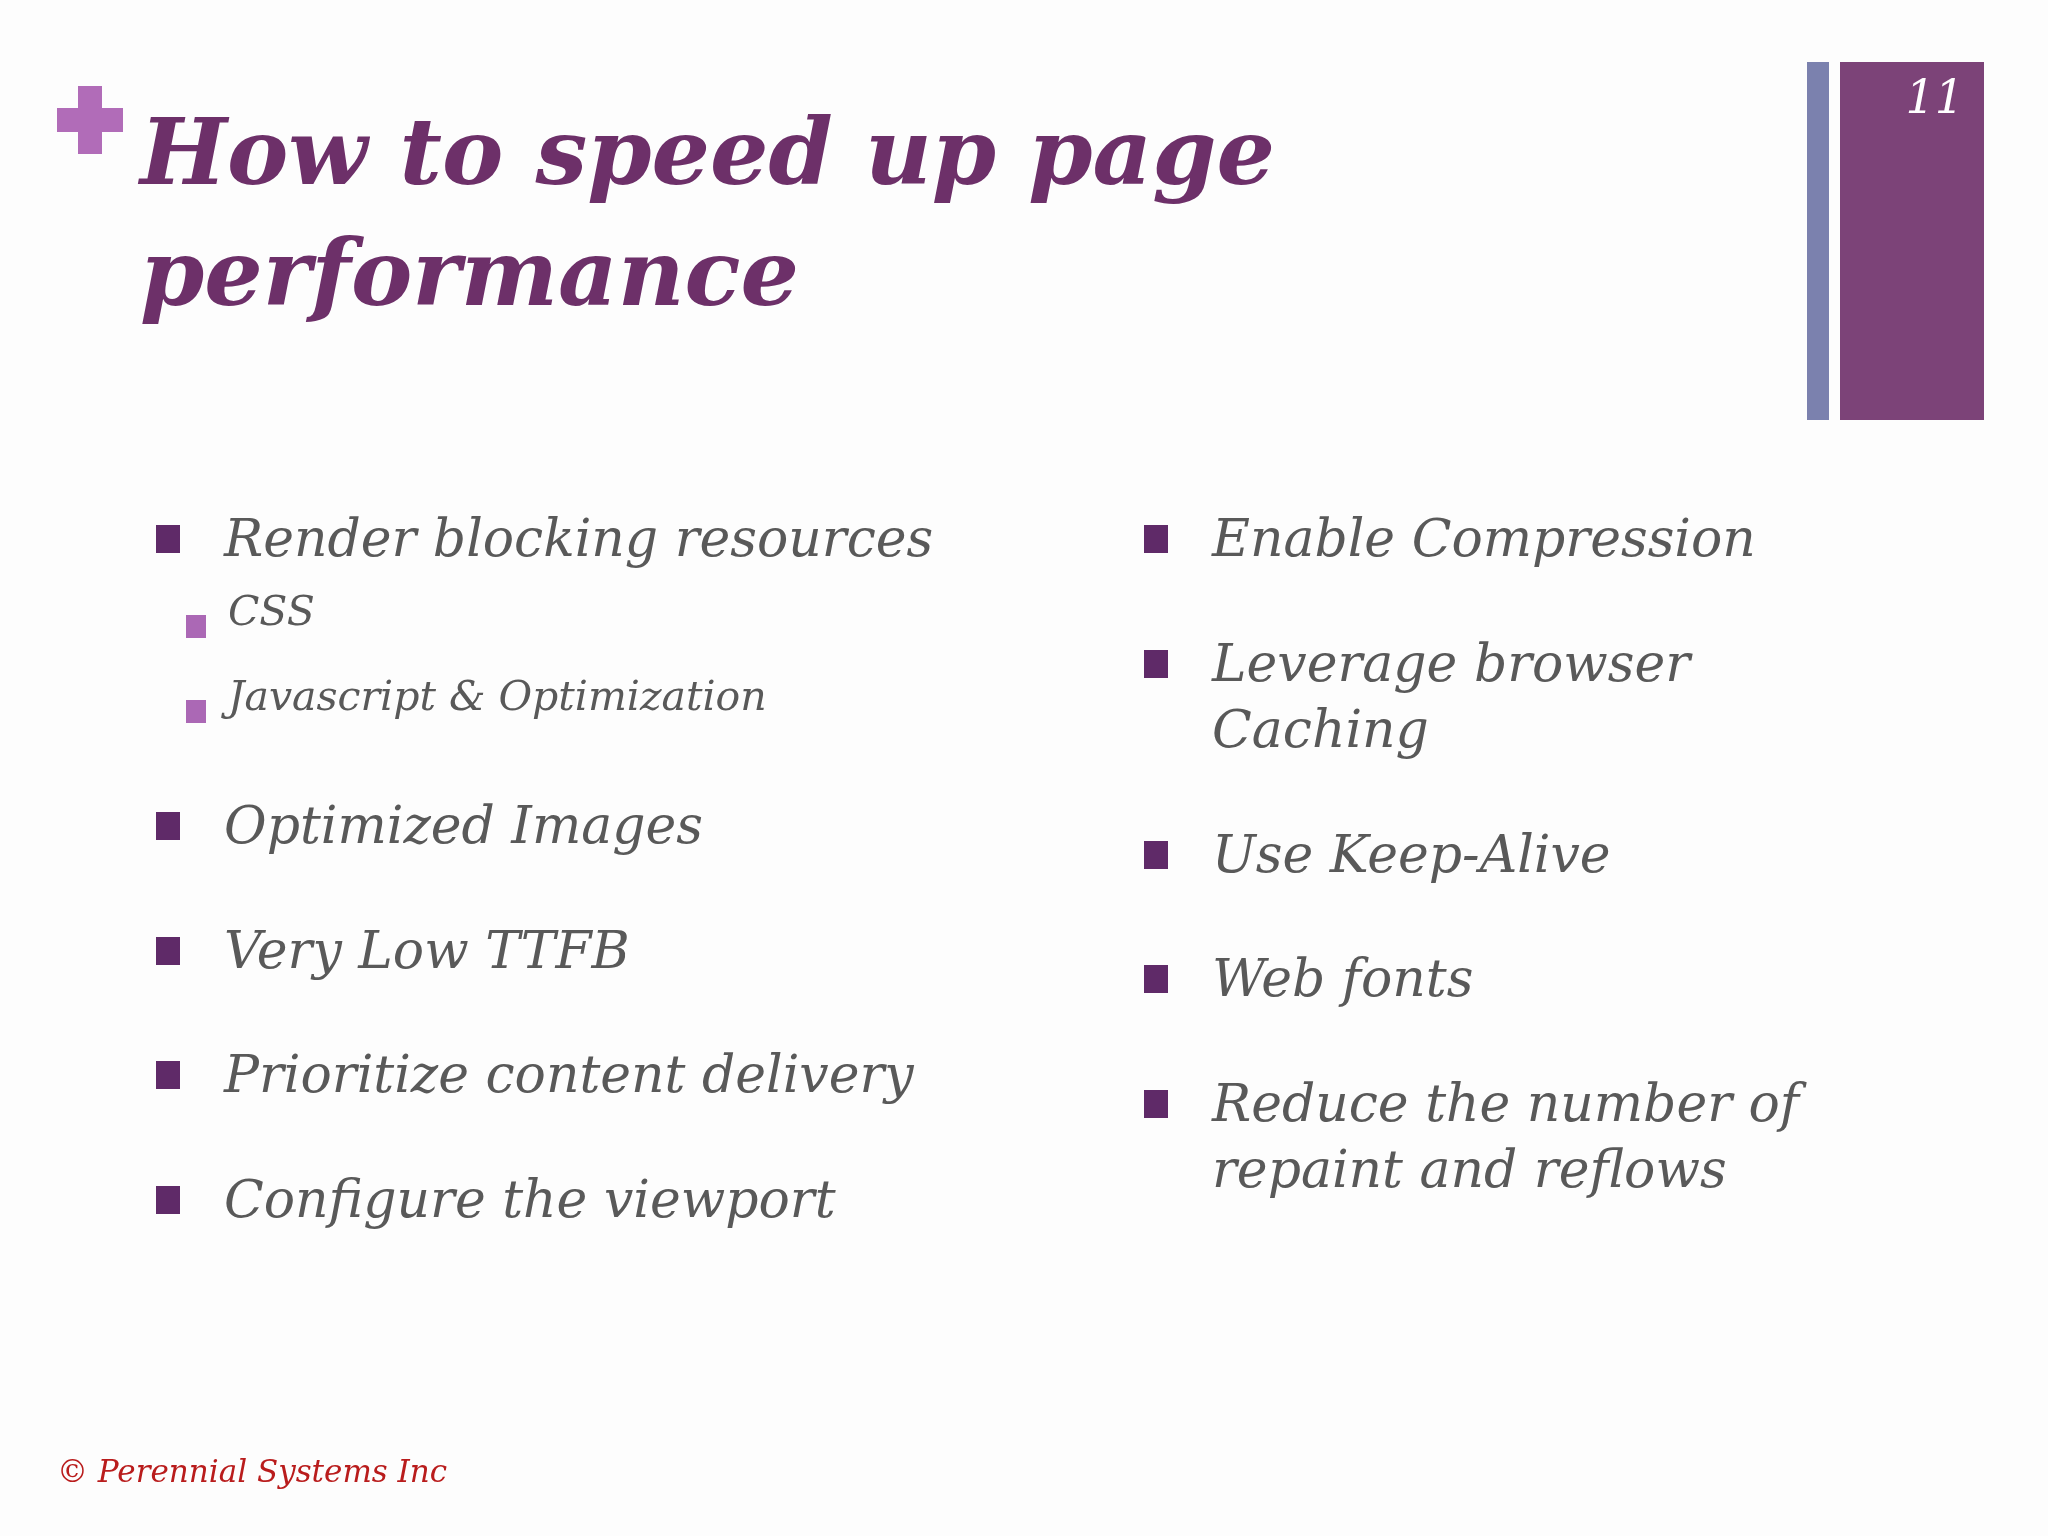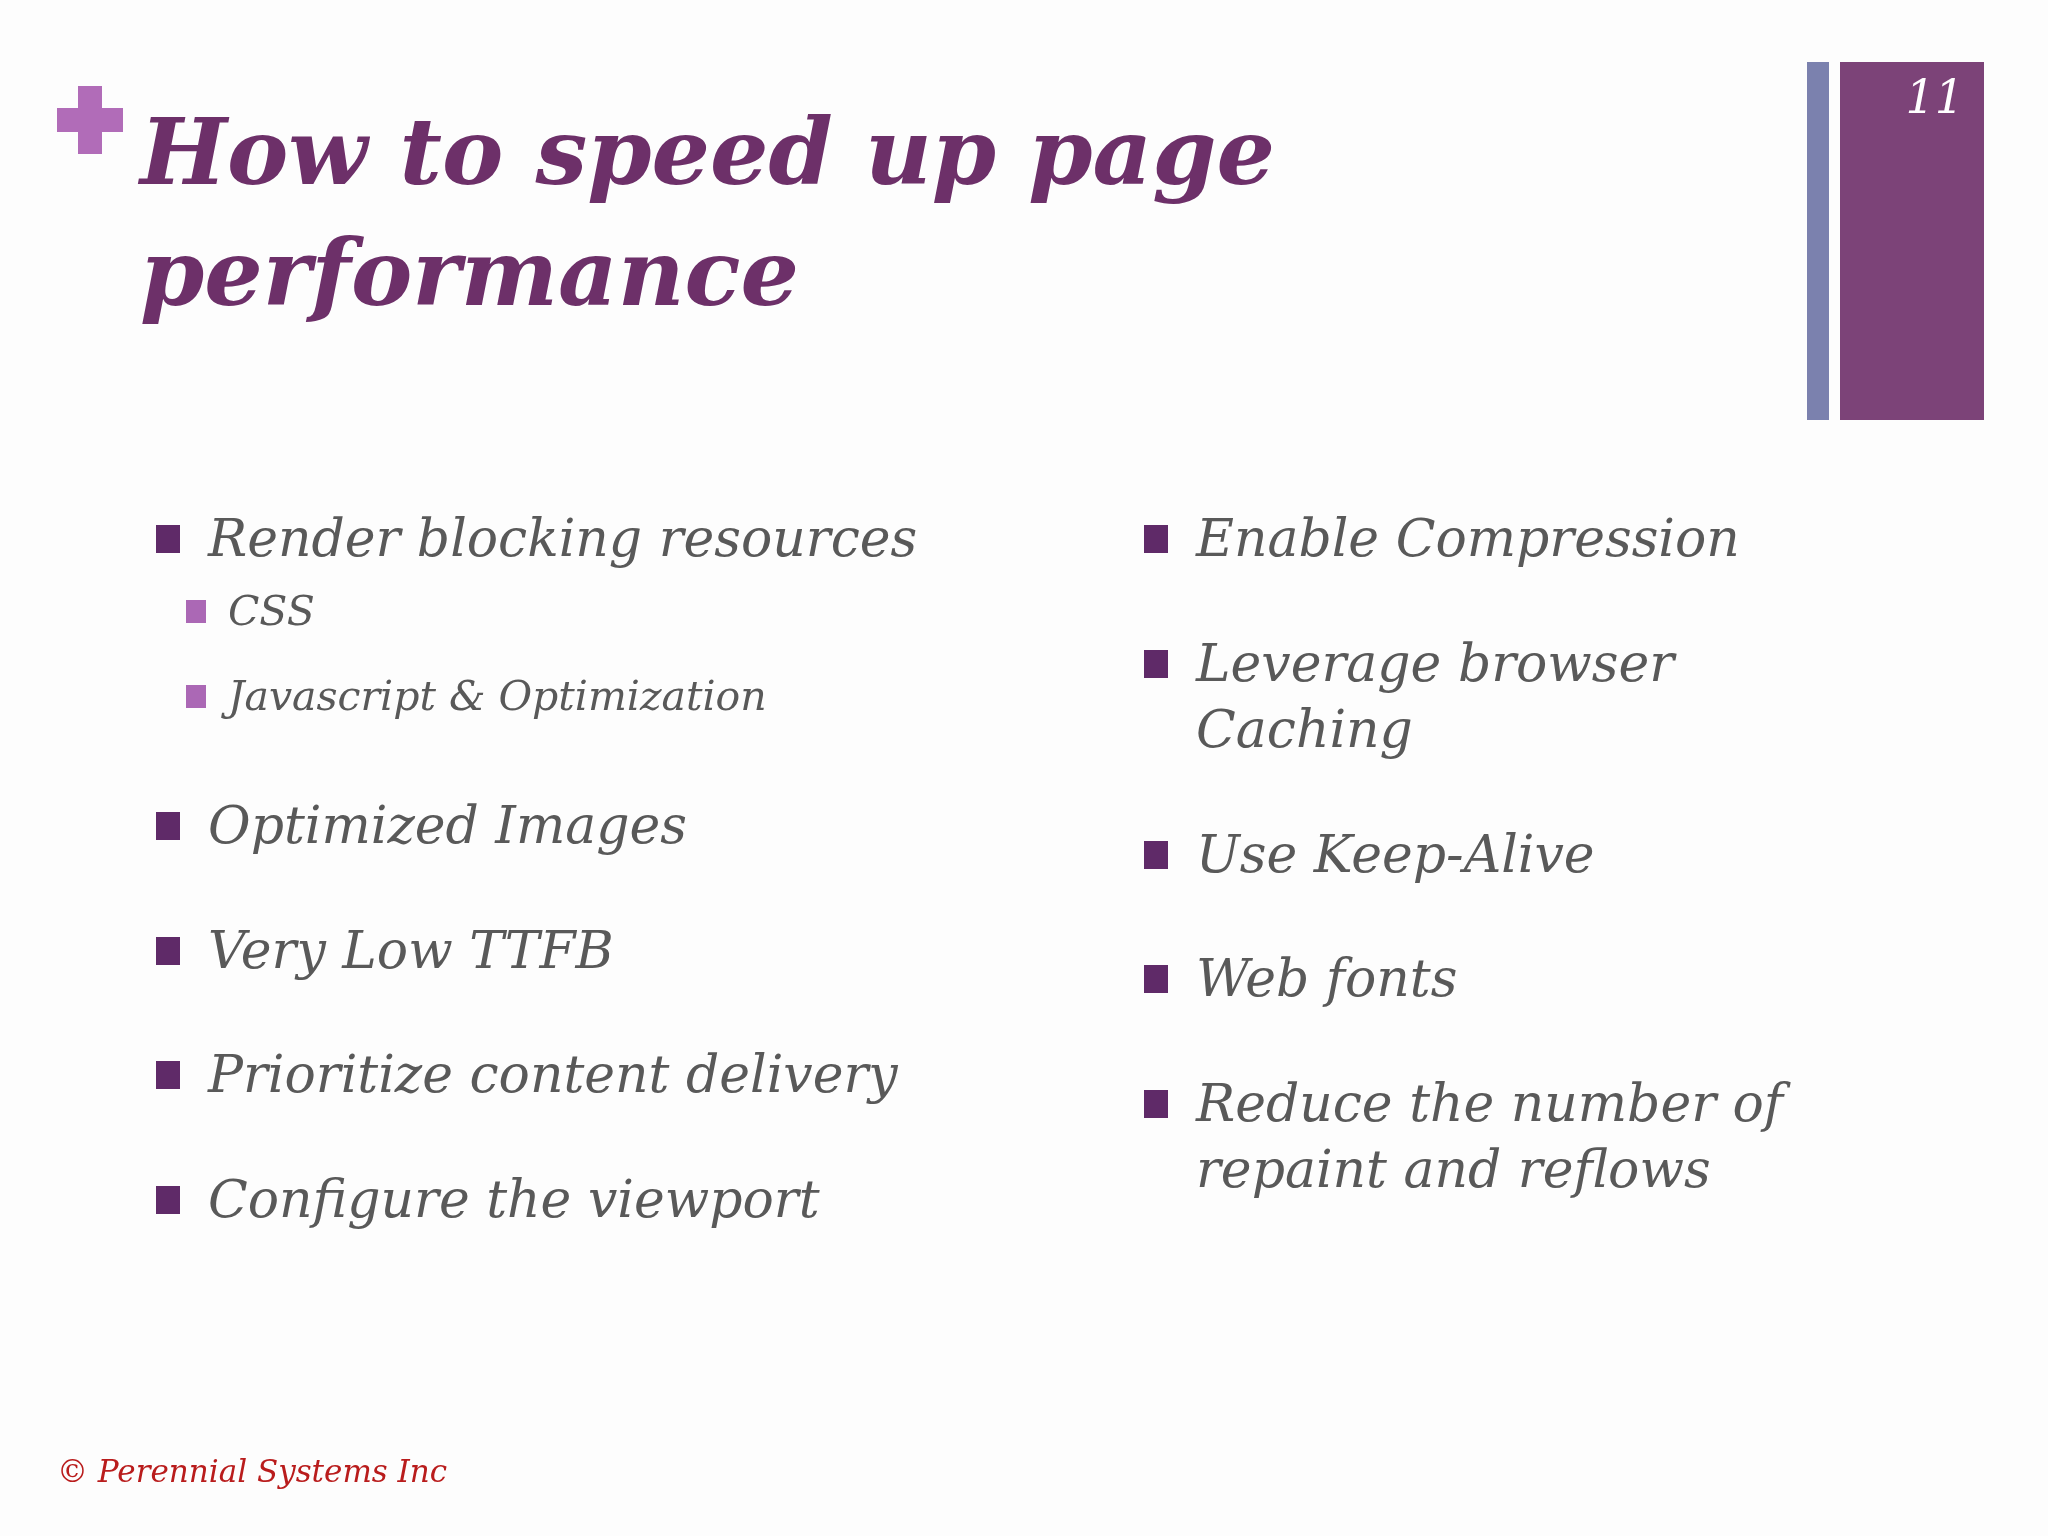--- a/index.html
+++ b/index.html
@@ -37,33 +37,33 @@
     position: absolute; top: 12px; right: 20px;
     color: #ffffff; font-size: 46px; line-height: 1;
   }
 
   
   .col { position: absolute; top: 505px; color: #595959; }
   .col-left  { left: 156px;  width: 920px; }
   .col-right { left: 1144px; width: 800px; }
 
   .item {
-    display: flex; align-items: flex-start; gap: 28px;
+    display: flex; align-items: flex-start; gap: 44px;
     font-size: 52px; line-height: 1.28; margin-bottom: 58px;
   }
   .item.tight { margin-bottom: 13px; }
   .bullet {
     flex: 0 0 auto; width: 24px; height: 28px; margin-top: 20px;
     background: #5f2a68;
   }
   .col-right .item .label { max-width: 660px; }
 
   .sublist { margin: 0 0 69px 30px; }
   .subitem {
-    display: flex; align-items: flex-start; gap: 22px;
+    display: flex; align-items: flex-end; gap: 22px;
     font-size: 41px; line-height: 1.3; margin-bottom: 25px;
   }
   .subitem:last-child { margin-bottom: 0; margin-top: 32px; }
   .subbullet {
     flex: 0 0 auto; width: 20px; height: 23px; margin-top: 15px;
     background: #ab68b5;
   }
 
   
   .footer {

